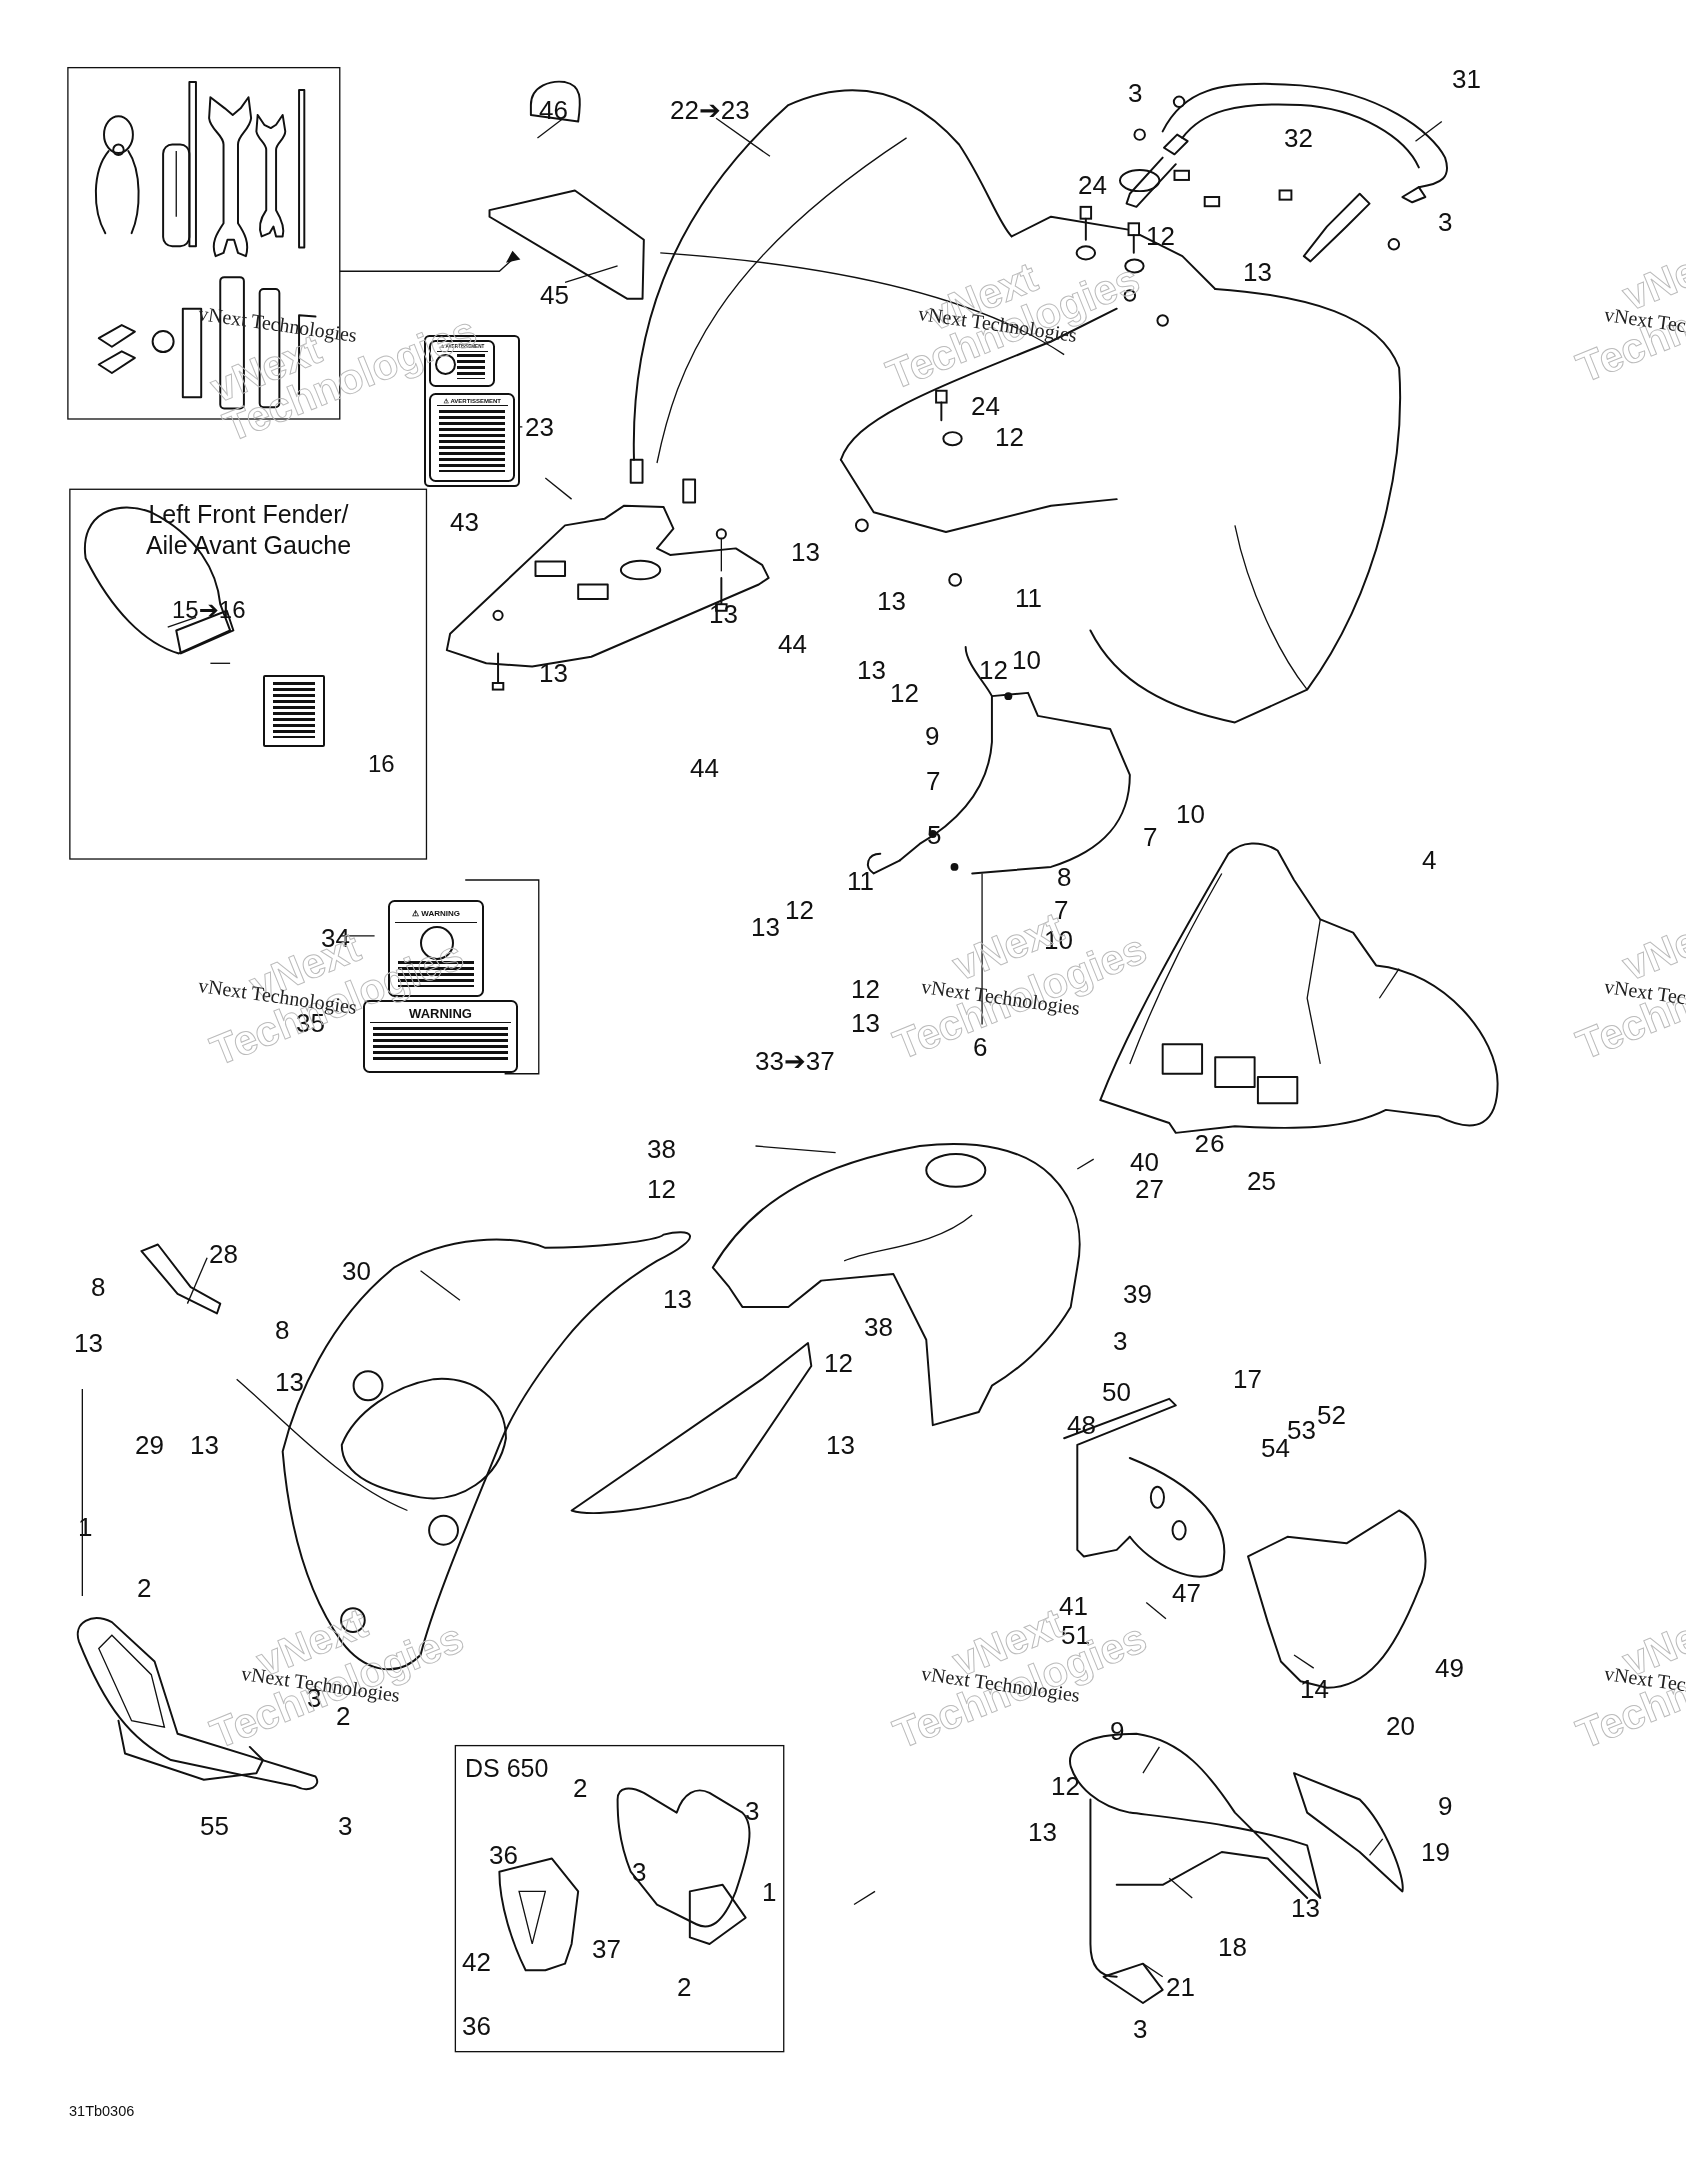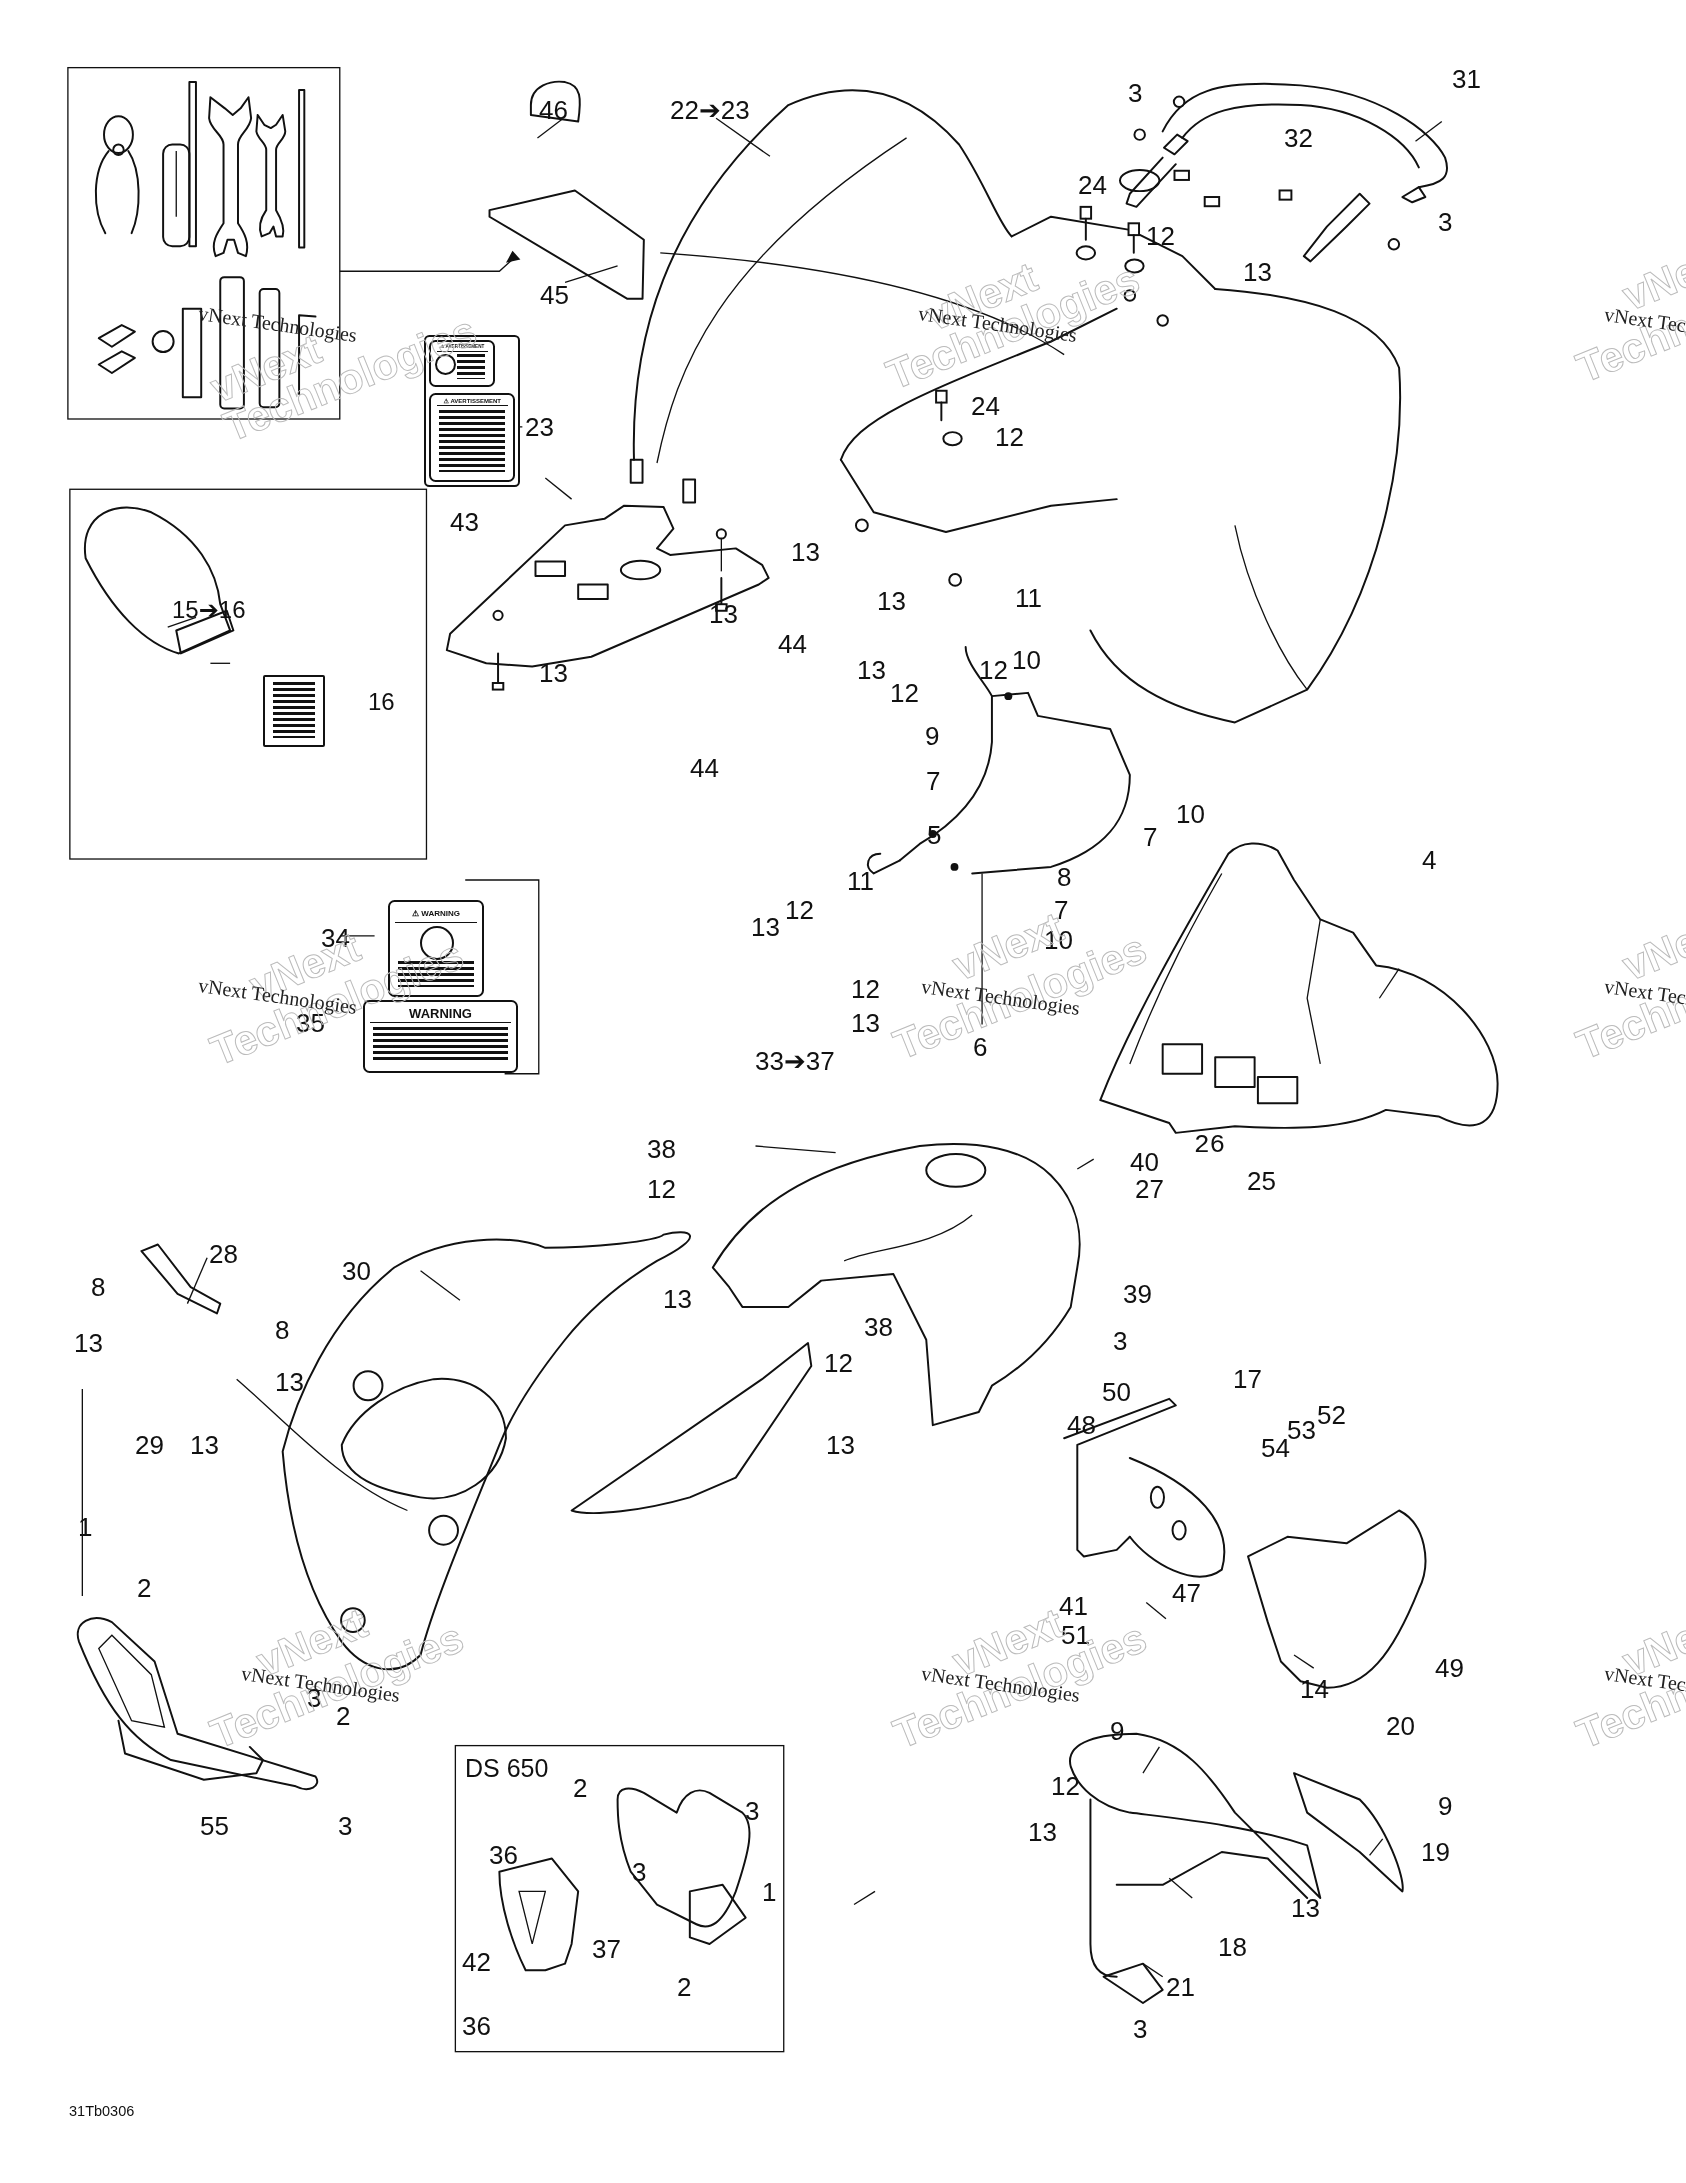--- a/index.html
+++ b/index.html
@@ -284,25 +284,29 @@
 <div class="decal" style="left:388px;top:900px;width:92px;height:93px;">
   <div class="hdr" style="font-size:8px;">⚠ WARNING</div>
   <div style="position:absolute;left:30px;top:24px;width:30px;height:30px;border:2px solid #111;border-radius:50%;"></div>
   <div class="txt" style="top:59px;height:26px;"></div>
 </div>
 <div class="decal" style="left:363px;top:1000px;width:151px;height:69px;">
   <div class="hdr" style="font-size:13px;">WARNING</div>
   <div class="txt" style="top:25px;height:34px;"></div>
 </div>
 
+<div class="boxtitle" style="left:70px;top:499px;width:357px;">
+  <div>Left Front Fender/</div>
+  <div>Aile Avant Gauche</div>
+</div>
 <div class="ds-title" style="left:465px;top:1754px;">DS 650</div>
 <div class="code" style="left:69px;top:2103px;">31Tb0306</div>
 
 <div class="callout" style="left:172px;top:598px;font-size:24px;">15➔16</div>
-<div class="callout" style="left:368px;top:690px;font-size:24px;">16</div>
+<div class="callout" style="left:368px;top:752px;font-size:24px;">16</div>
 <div class="callout" style="left:321px;top:925px;">34</div>
 <div class="callout" style="left:296px;top:1010px;">35</div>
 
 <div class="callout" style="left:573px;top:1775px;">2</div>
 <div class="callout" style="left:745px;top:1798px;">3</div>
 <div class="callout" style="left:489px;top:1842px;">36</div>
 <div class="callout" style="left:632px;top:1859px;">3</div>
 <div class="callout" style="left:762px;top:1879px;">1</div>
 <div class="callout" style="left:462px;top:1949px;">42</div>
 <div class="callout" style="left:592px;top:1936px;">37</div>

